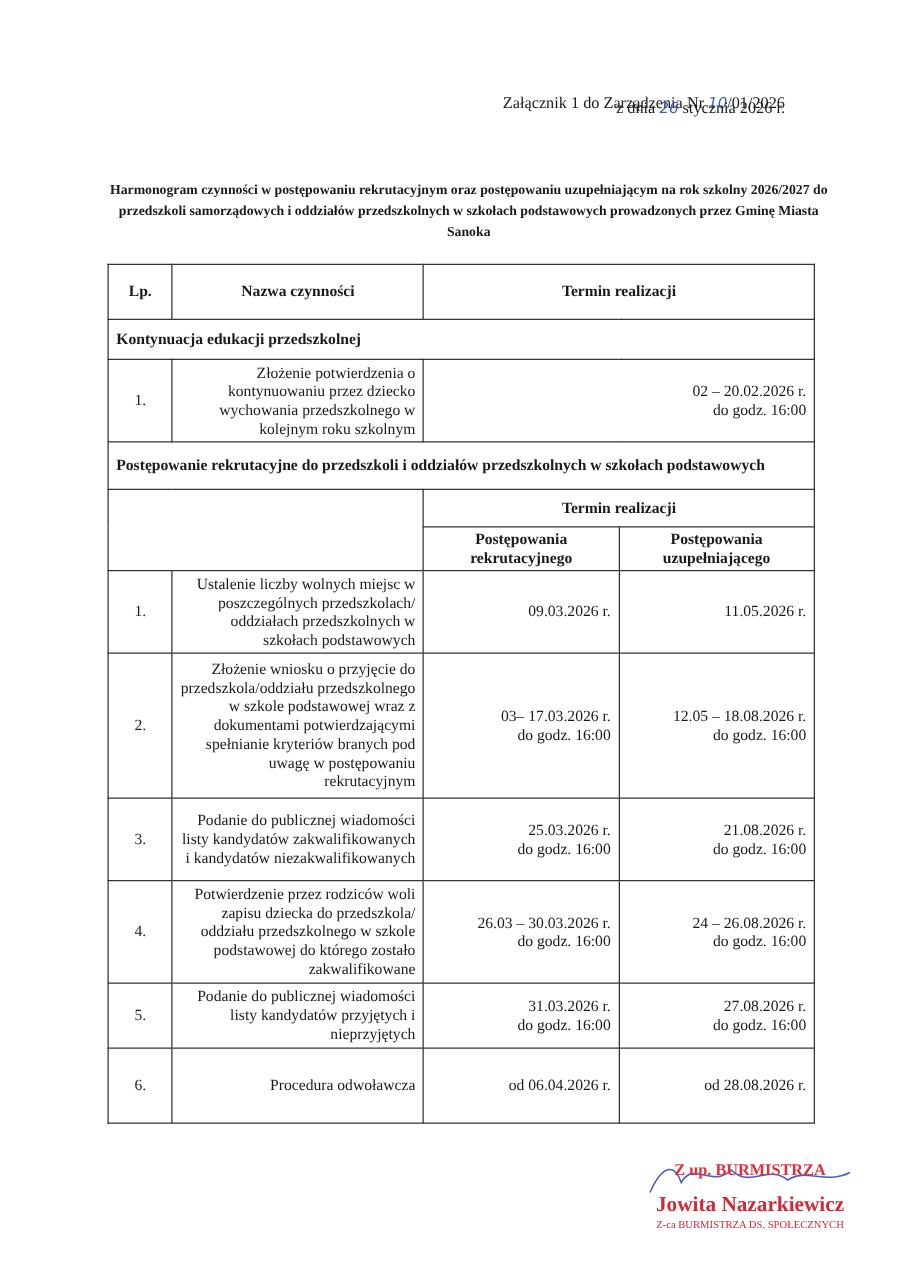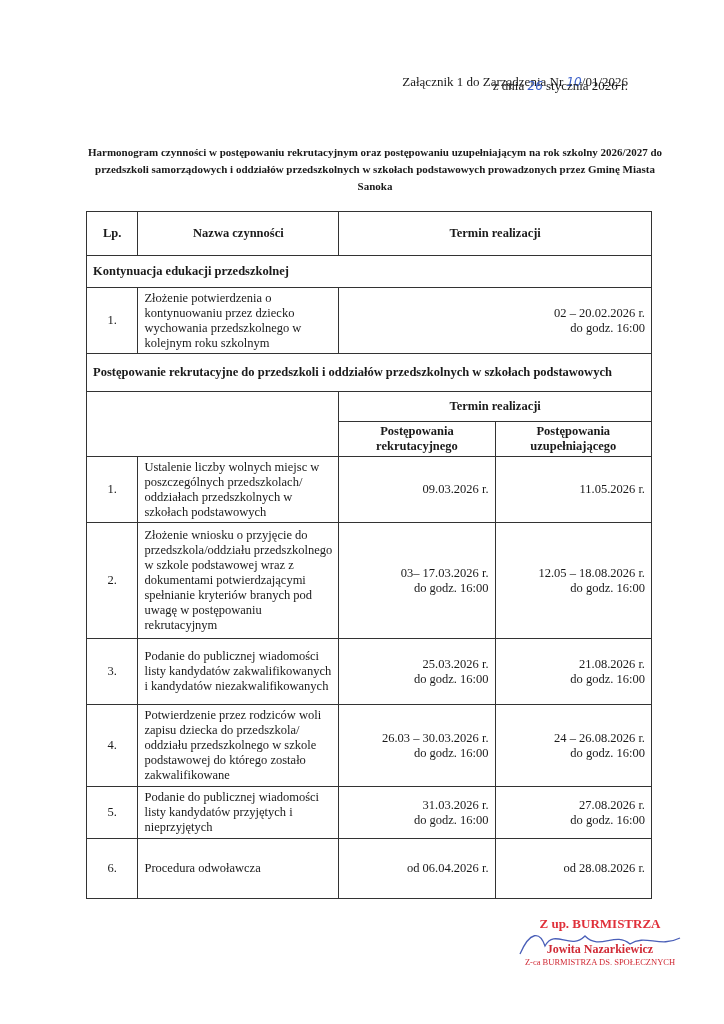--- a/index.html
+++ b/index.html
@@ -7,25 +7,25 @@
   .hdr { position:absolute; right:96px; text-align:right; font-size:13px; }
   .hdr1 { top:74px; }
   .hdr2 { top:78px; }
   .hand { color:#3a5fc8; font-family:"DejaVu Sans", sans-serif; font-size:12px; font-style:italic; }
   .title { position:absolute; top:144px; left:80px; width:590px; text-align:center; font-weight:bold; font-size:11px; line-height:17px; }
   table { position:absolute; top:211px; left:86px; width:566px; border-collapse:collapse; font-size:12.5px; line-height:15px; }
   td, th { border:1.3px solid #333; padding:2px 6px; vertical-align:middle; }
   th { font-weight:bold; }
   .c { text-align:right; }
   .lp { width:39px; text-align:center; }
-  .name { width:190px; text-align:left; }
+  .name { width:190px; text-align:right; }
   .sec { text-align:left; font-weight:bold; }
   .sig { position:absolute; left:500px; top:916px; width:200px; text-align:center; }
-  .sig1 { color:#e0303a; font-weight:bold; font-size:13px; }
-  .sig2 { color:#d02a35; font-size:12px; font-weight:bold; margin-top:10px; }
+  .sig1 { color:#e0303a; font-weight:bold; font-size:13px;margin-top:12px; }
+  .sig2 { color:#d02a35; font-size:17px; font-weight:bold; margin-top:10px; }
   .sig3 { color:#d02a35; font-size:8.5px; font-weight:normal; }
   .scrib { position:absolute; left:510px; top:926px; width:180px; height:30px; }
 </style>
 </head>
 <body>
 
 <div class="hdr hdr1"><span>Załącznik 1 do Zarządzenia Nr </span><span class="hand">10</span><span>/01/2026</span></div>
 <div class="hdr hdr2"><span>z dnia </span><span class="hand">26</span><span> stycznia 2026 r.</span></div>
 
 <div class="title">Harmonogram czynności w postępowaniu rekrutacyjnym oraz postępowaniu uzupełniającym na rok szkolny 2026/2027 do przedszkoli samorządowych i oddziałów przedszkolnych w szkołach podstawowych prowadzonych przez Gminę Miasta Sanoka</div>

